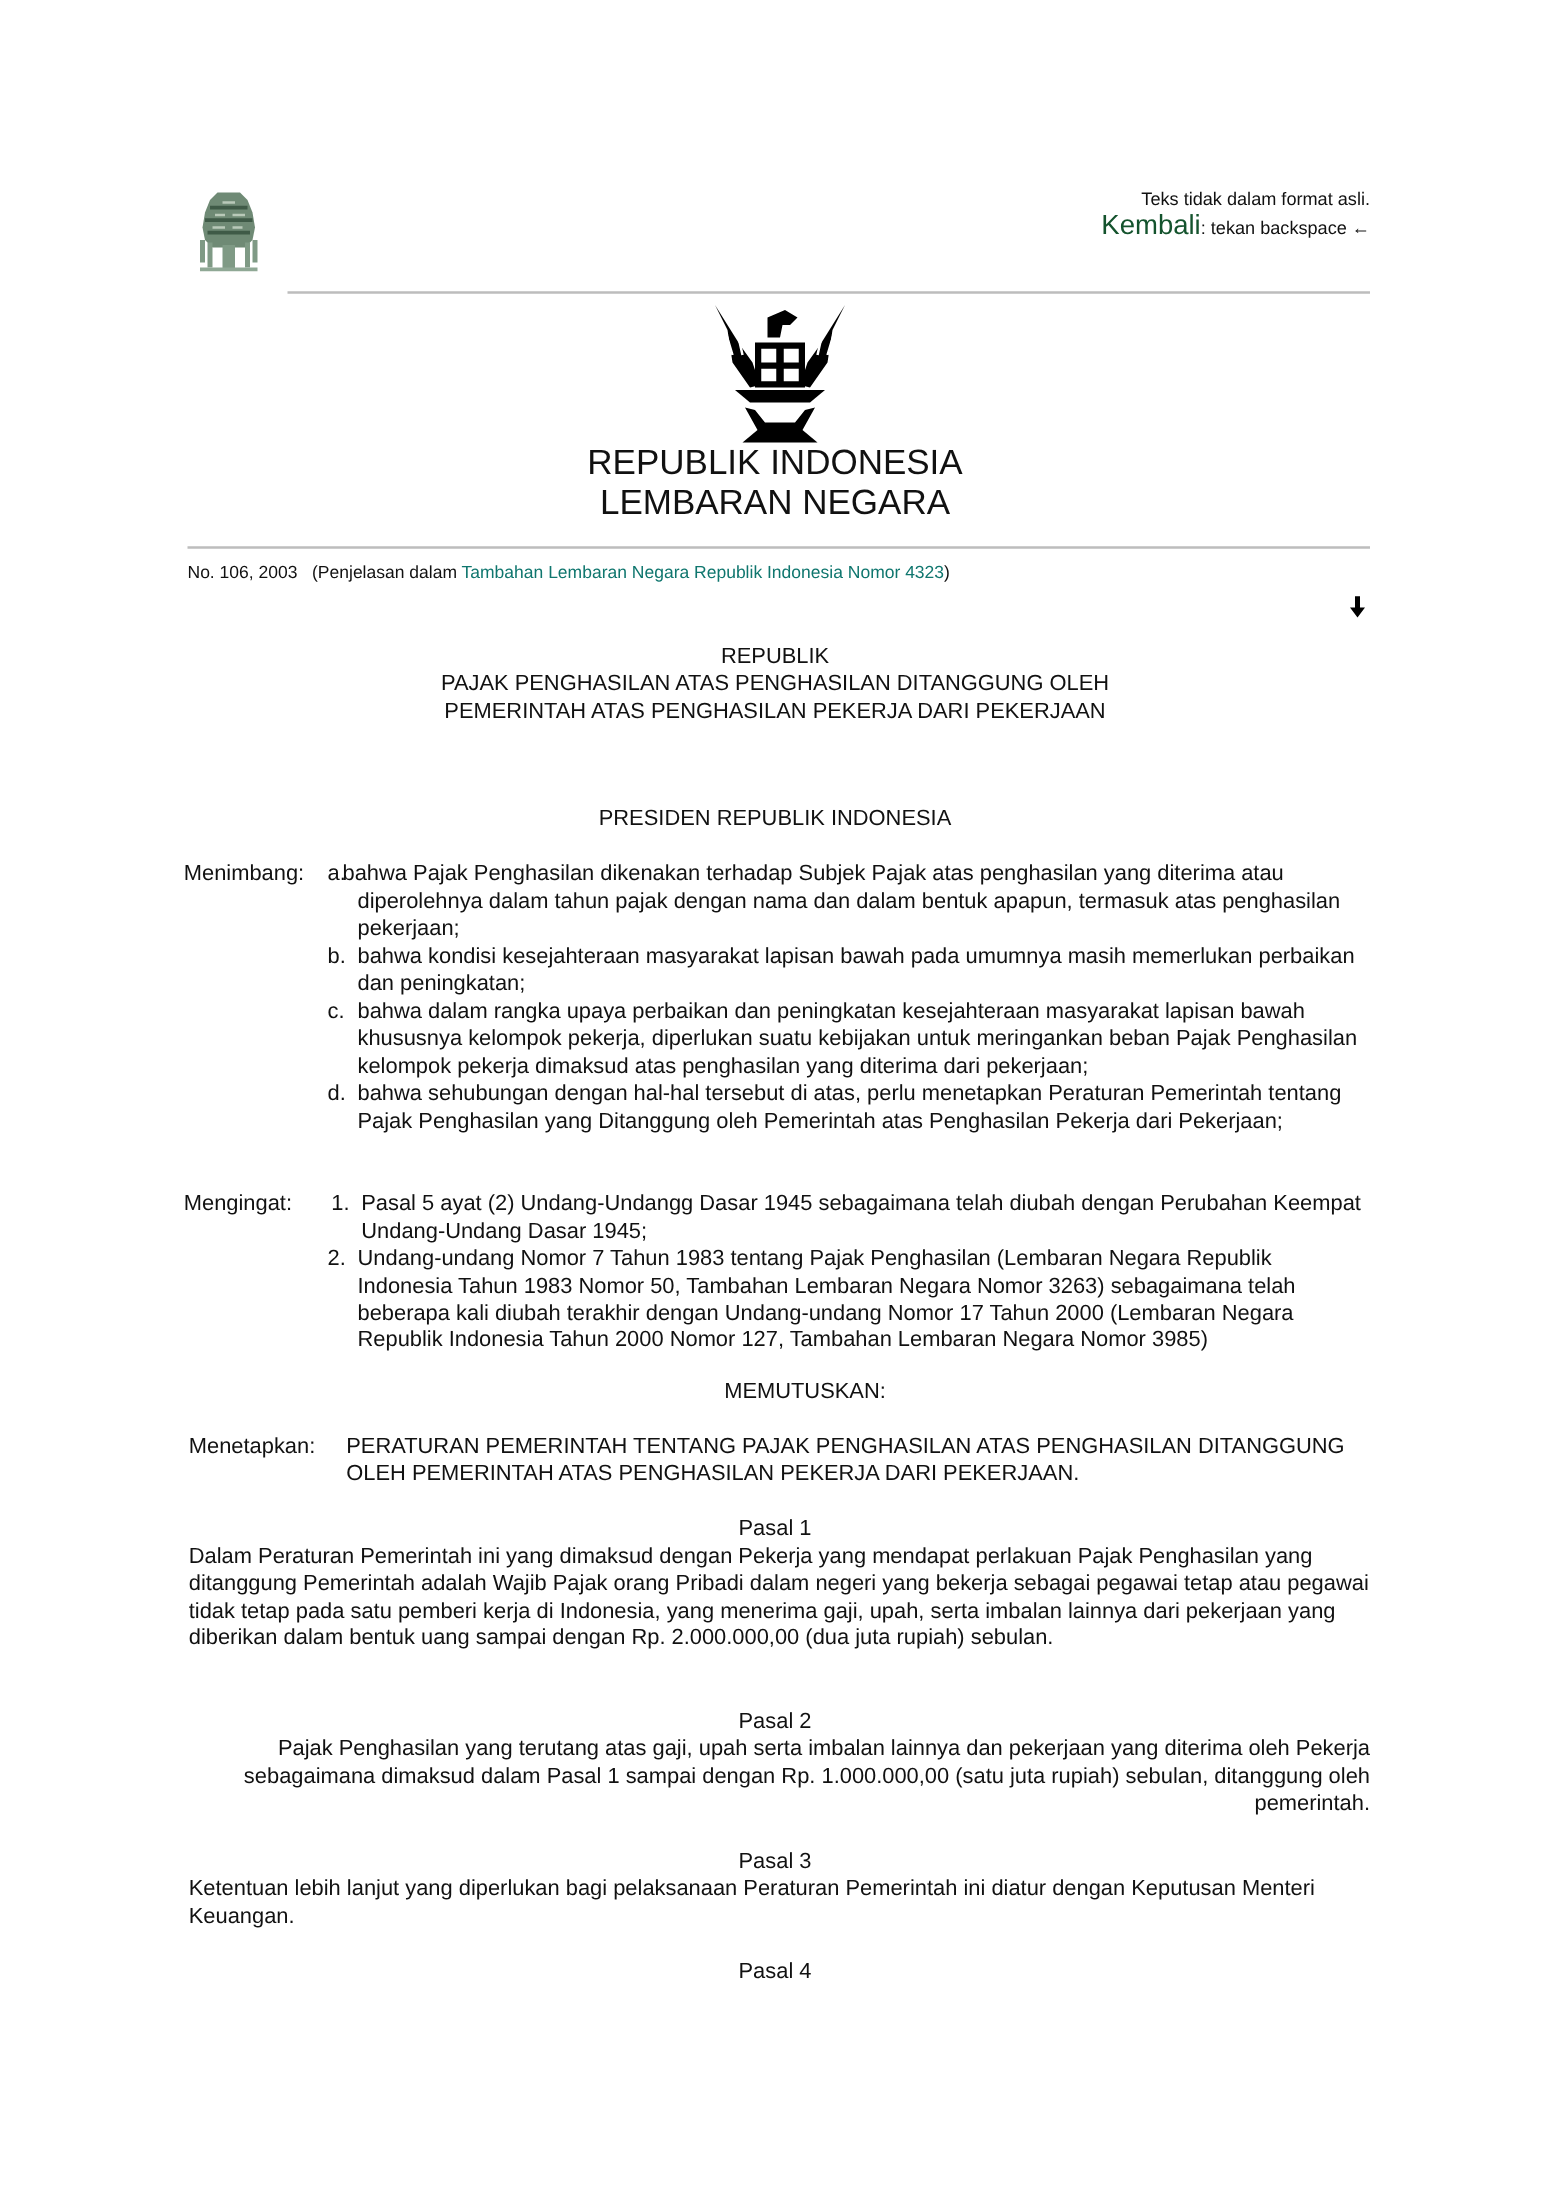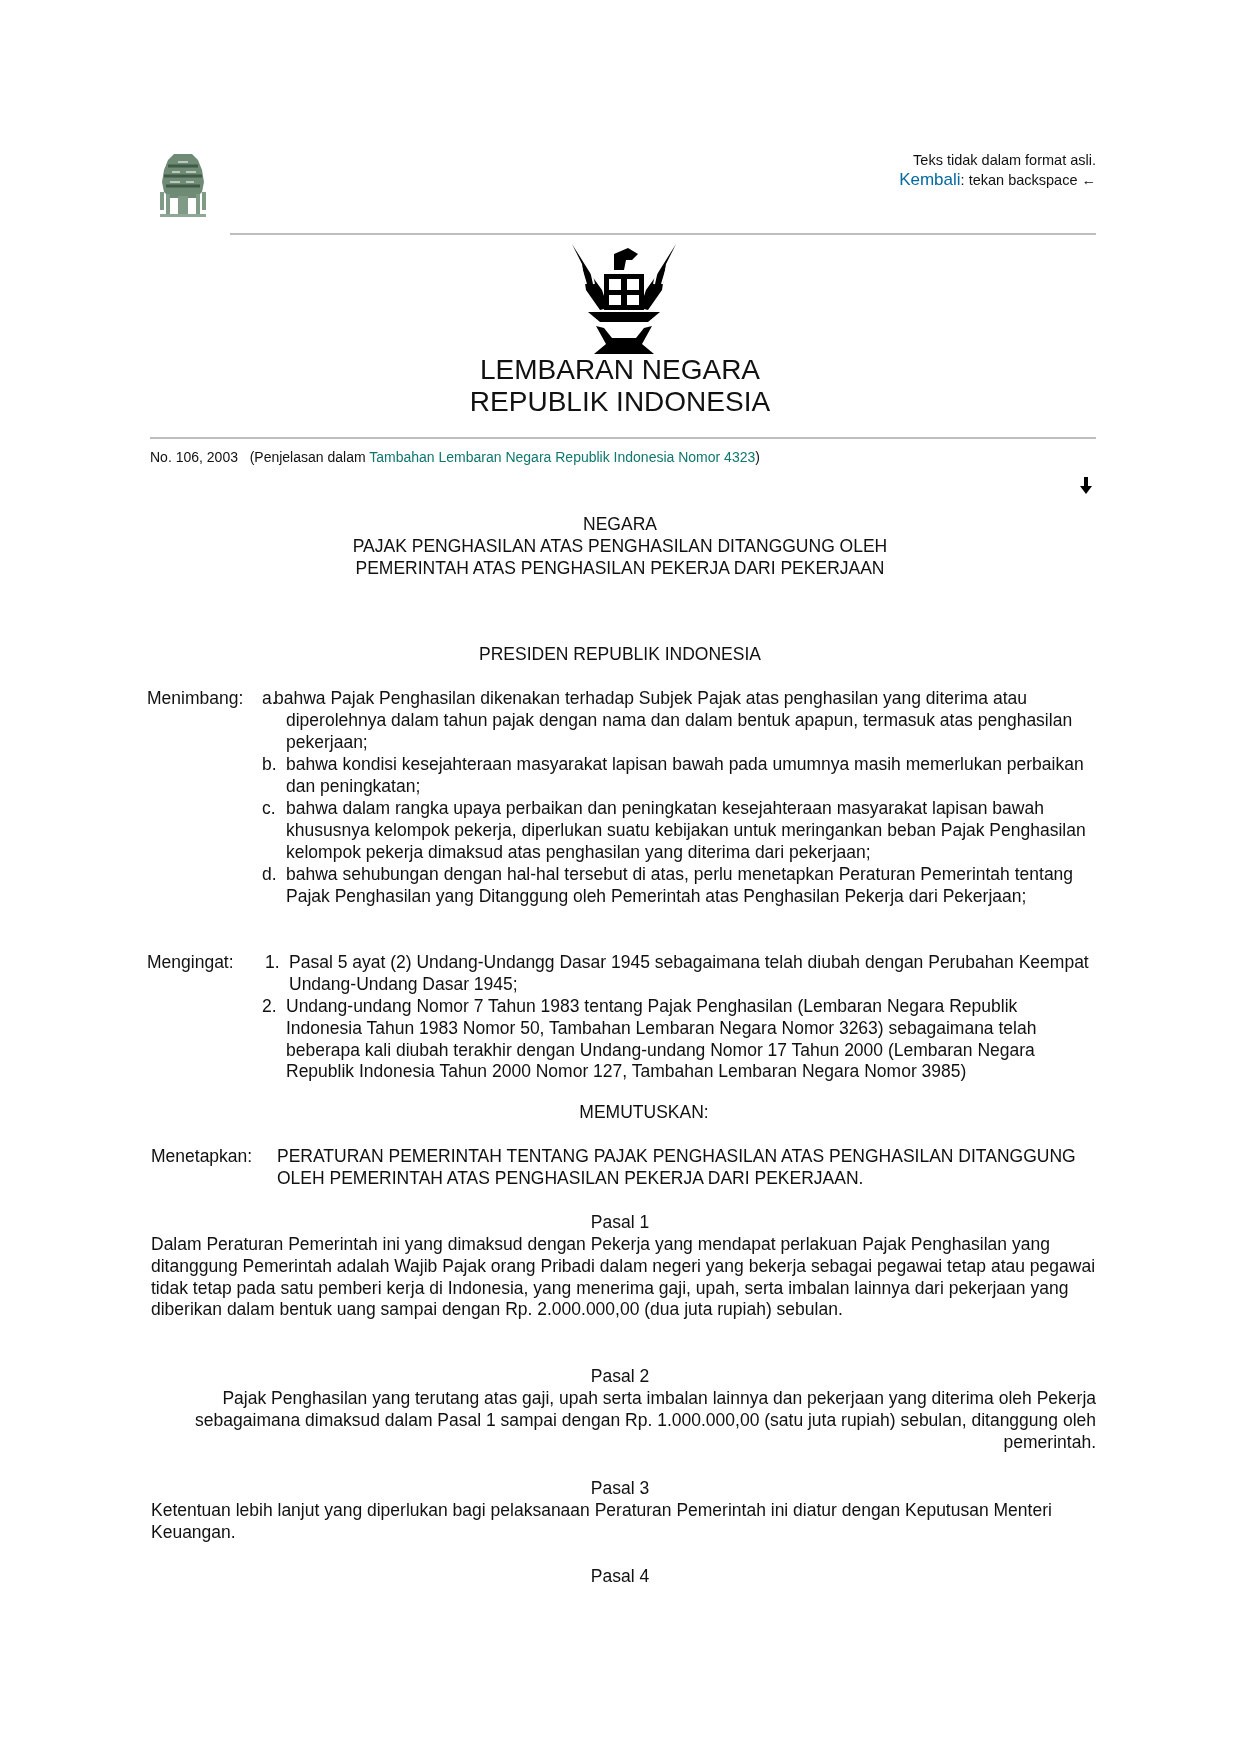--- a/index.html
+++ b/index.html
@@ -3,21 +3,21 @@
   <meta charset="utf-8">
   <style>
     html, body { margin: 0; padding: 0; background: #ffffff; }
     body {
       width: 1240px; height: 1755px; position: relative; overflow: hidden;
       font-family: "Liberation Sans", sans-serif; color: #111;
     }
     .abs { position: absolute; }
     .logo-tree { left: 152px; top: 152px; width: 62px; height: 66px; }
     .header-note { right: 144px; top: 150px; text-align: right; font-size: 14.5px; line-height: 20px; }
-    .header-note .link { color: #0369a1; font-size: 17px; text-decoration: none; cursor: pointer; }
+    .header-note .link { color: #14532d; font-size: 22px; text-decoration: none; cursor: pointer; }
     .rule { background: #bdbdbd; height: 2px; }
     .rule-top { left: 230px; width: 866px; top: 233px; }
     .rule-mid { left: 150px; width: 946px; top: 437px; }
     .garuda { left: 566px; top: 240px; width: 116px; height: 118px; }
     .masthead { left: 0; width: 1240px; top: 354px; text-align: center; font-size: 28px; line-height: 32px; }
     .docno { left: 150px; top: 449px; font-size: 14px; white-space: pre; }
     .docno .link { color: #0f766e; cursor: pointer; }
     .down-arrow { left: 1076px; top: 476px; width: 20px; height: 20px; cursor: pointer; }
     .title-block { left: 0; width: 1240px; top: 514px; text-align: center; font-size: 17.5px; line-height: 21.8px; }
     .president { left: 0; width: 1240px; top: 644px; text-align: center; font-size: 17.5px; }
@@ -67,36 +67,36 @@
       <rect x="43" y="39" width="12" height="11"></rect>
       <rect x="61" y="39" width="12" height="11"></rect>
       <rect x="43" y="55" width="12" height="10"></rect>
       <rect x="61" y="55" width="12" height="10"></rect>
       <path d="M14 24 l6 20 M24 26 l4 18 M102 24 l-6 20 M92 26 l-4 18" stroke="#fff" stroke-width="2"></path>
     </g>
   </svg>
 </div>
 
 <div class="abs masthead">
+  <div>REPUBLIK INDONESIA</div>
   <div>LEMBARAN NEGARA</div>
-  <div>REPUBLIK INDONESIA</div>
 </div>
 
 <div class="abs rule rule-mid"></div>
 
 <div class="abs docno"><span>No. 106, 2003   (Penjelasan dalam </span><a class="link">Tambahan Lembaran Negara Republik Indonesia Nomor 4323</a><span>)</span></div>
 
 <div class="abs down-arrow">
   <svg width="20" height="20" viewBox="0 0 20 20">
     <path d="M8 1 h4 v9 h4 l-6 8 l-6 -8 h4 z" fill="#000"></path>
   </svg>
 </div>
 
 <div class="abs title-block">
-  <div>NEGARA</div>
+  <div>REPUBLIK</div>
   <div>PAJAK PENGHASILAN ATAS PENGHASILAN DITANGGUNG OLEH</div>
   <div>PEMERINTAH ATAS PENGHASILAN PEKERJA DARI PEKERJAAN</div>
 </div>
 
 <div class="abs president">PRESIDEN REPUBLIK INDONESIA</div>
 
 <div class="body-text">
   <div class="label" style="left:147px; top:688px;">Menimbang:</div>
   <div class="item" style="left:262px; top:688px; width:836px;">
     <span class="mark">a.</span>

